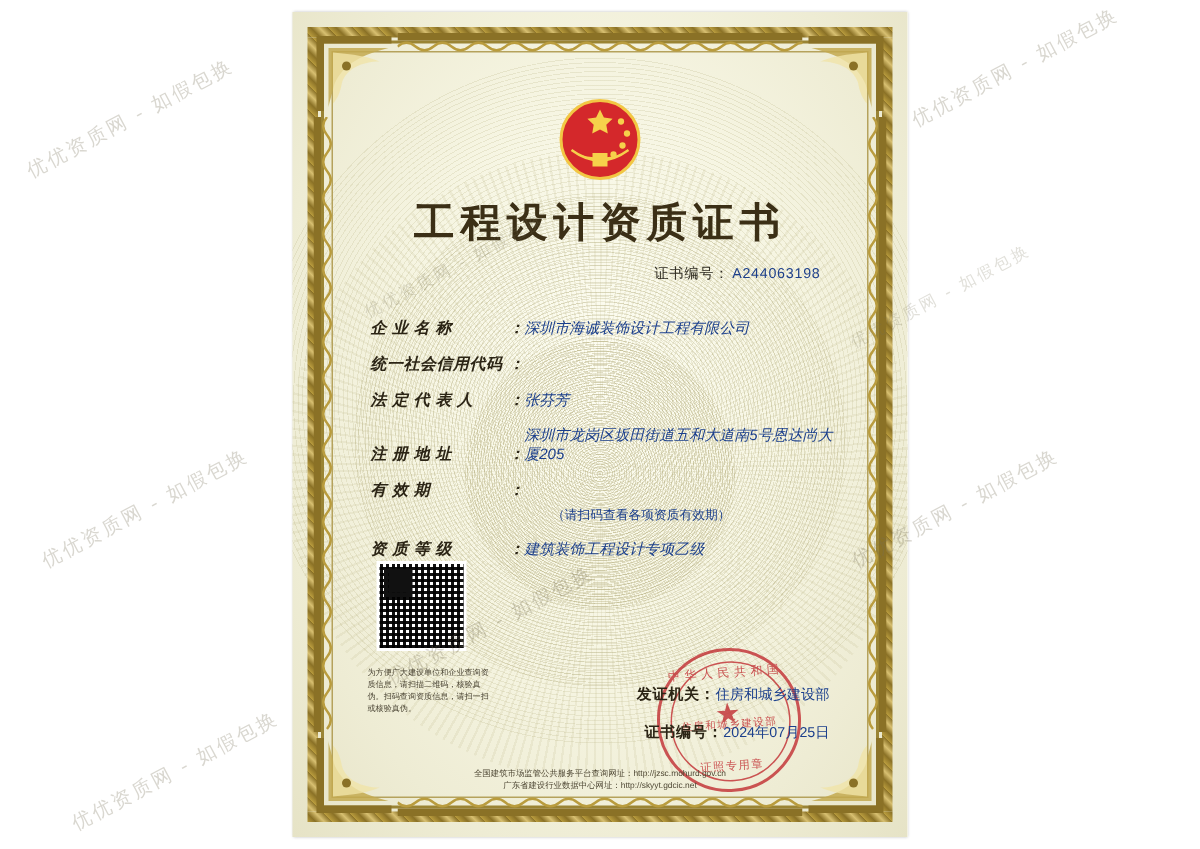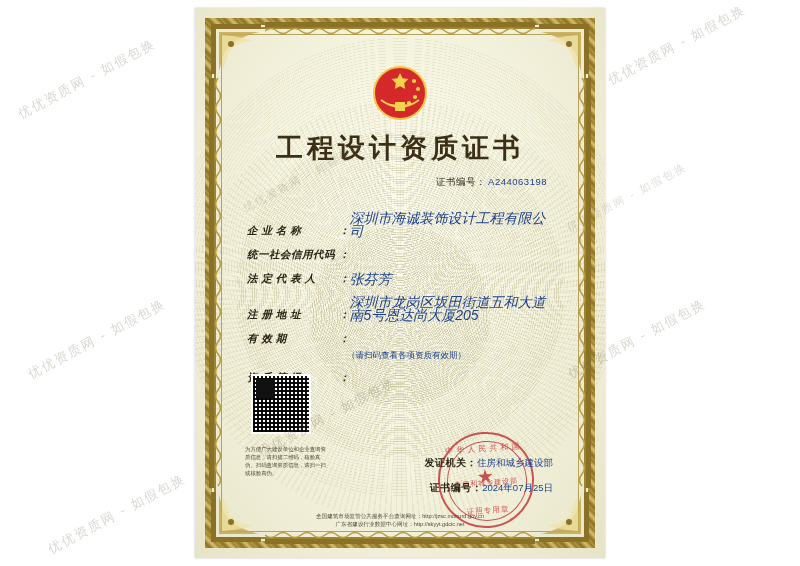--- a/index.html
+++ b/index.html
@@ -188,30 +188,31 @@
   }
   .field-colon {
     flex: 0 0 8px;
     font-weight: bold;
     color: #2b2415;
     font-size: 10.5px;
   }
   .field-value {
     flex: 1;
     color: #1b3f8c;
-    font-size: 14px;
+    font-size: 10px;
     line-height: 13px;
     word-break: break-all;
   }
   .field-sub {
-    margin-left: 100px;
+    margin-left: 51px;
     color: #1b3f8c;
     font-size: 8.5px;
     margin-top: -6px;
     margin-bottom: 9px;
+    text-align: center;
   }
 
   
   .qr {
     position: absolute;
     left: 58px;
     top: 368px;
     width: 56px;
     height: 56px;
     background-color: #ffffff;
@@ -461,20 +462,21 @@
 
       <div class="field-row">
         <span class="field-label">有 效 期</span>
         <span class="field-colon">：</span>
       </div>
       <div class="field-sub">（请扫码查看各项资质有效期）</div>
 
       <div class="field-row">
         <span class="field-label">资 质 等 级</span>
         <span class="field-colon">：</span>
+        <span class="field-value">建筑装饰工程设计专项乙级</span>
       </div>
 
     </div>
 
     <div class="qr"></div>
     <div class="qr-note">为方便广大建设单位和企业查询资质信息，请扫描二维码，核验真伪。扫码查询资质信息，请扫一扫或核验真伪。</div>
 
     <div class="seal">
       <div class="seal-inner"></div>
       <div class="seal-text-top">中华人民共和国</div>

